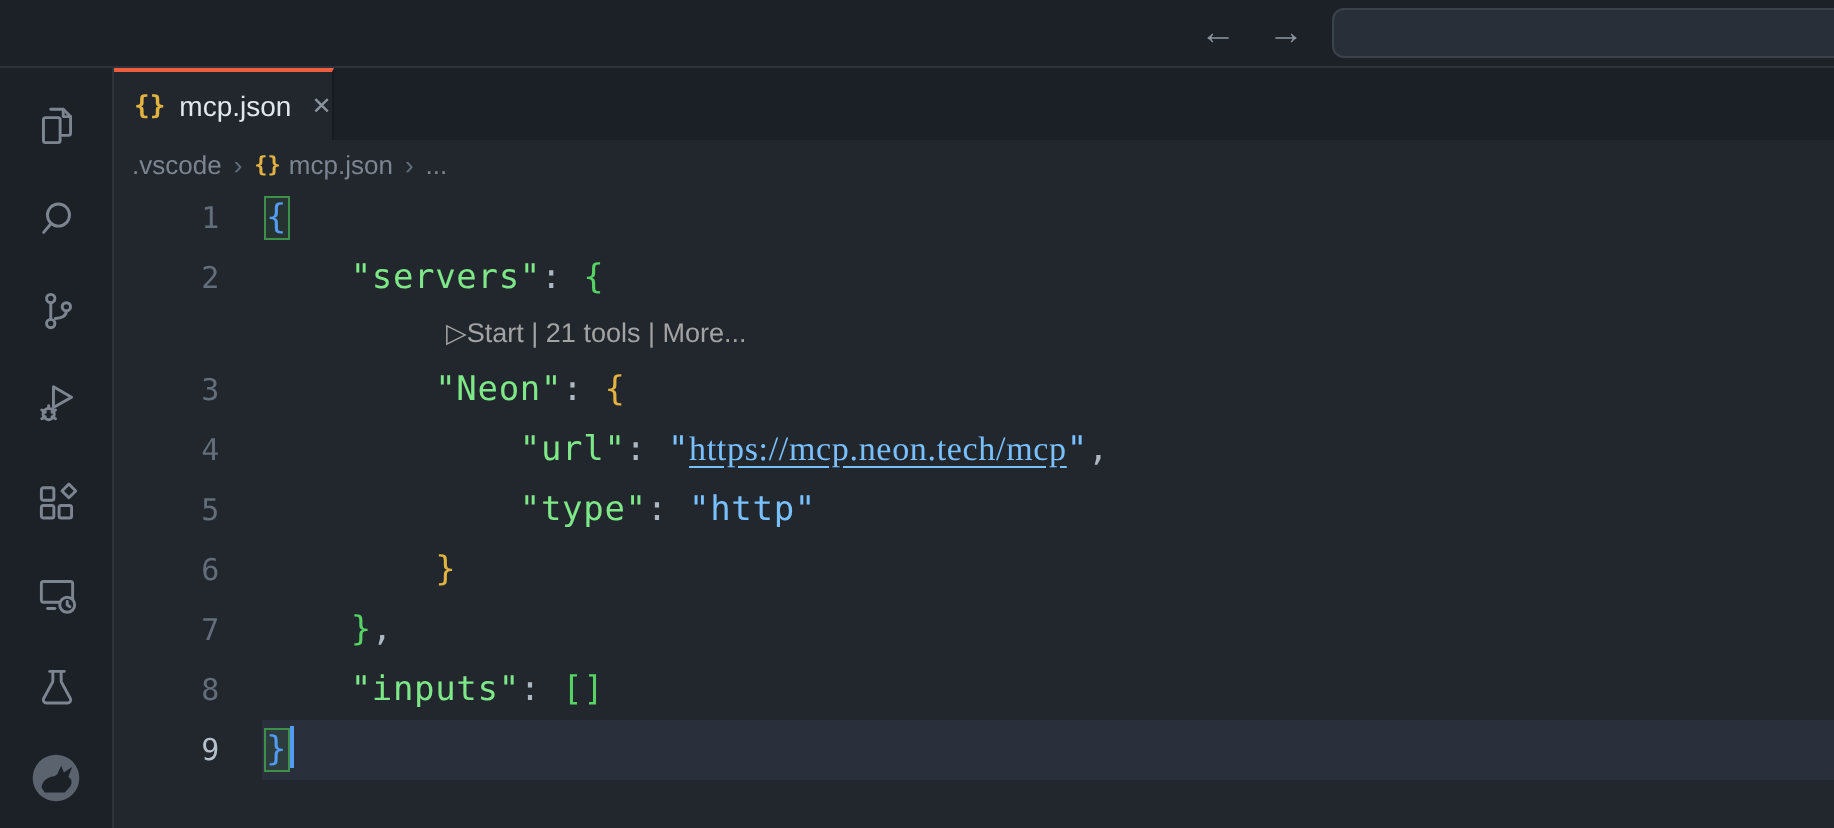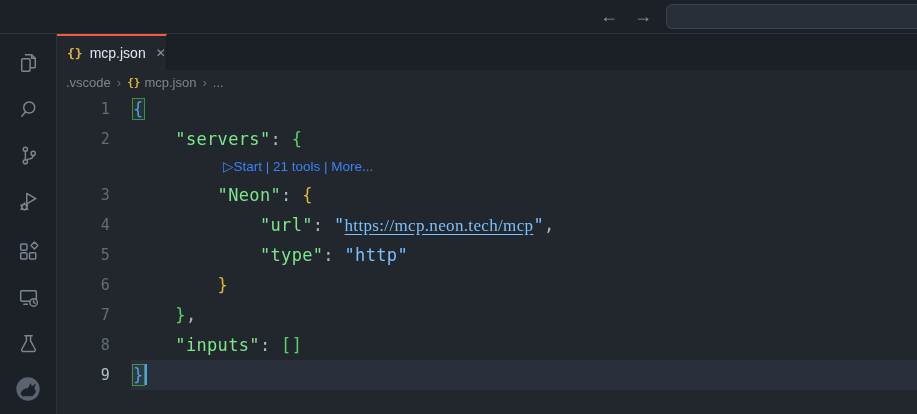--- a/index.html
+++ b/index.html
@@ -60,21 +60,21 @@
   .row{height:30px;line-height:30px;white-space:pre;font-size:17px;letter-spacing:.02em;}
   .row .ln{
     display:inline-block;width:53px;text-align:right;color:#636e7b;
     font-size:15px;vertical-align:top;
   }
   .row .code{padding-left:23px;}
   .row.cur{background:linear-gradient(to right, rgba(0,0,0,0) 74px, #2a303b 74px);}
   .row.cur .ln{color:#b6c0ca;}
   .row.lens{
     height:26px;line-height:26px;font-family:"Liberation Sans",sans-serif;
-    font-size:13.5px;color:#3b82f6;letter-spacing:0;
+    font-size:13.5px;color:#a3a3a3;letter-spacing:0;
   }
   .row.lens .code{padding-left:113px;}
   .row.lens .lens-item{cursor:default;}
   .tok.k{color:#7ee787;}
   .tok.s{color:#79c0ff;}
   .tok.u{text-decoration:underline;text-underline-offset:3px;font-family:Liberation Serif, serif;}
   .tok.p{color:#aeb8c2;}
   .tok.b1{color:#539bf5;}
   .tok.b2{color:#56d364;}
   .tok.b3{color:#e3b341;}

